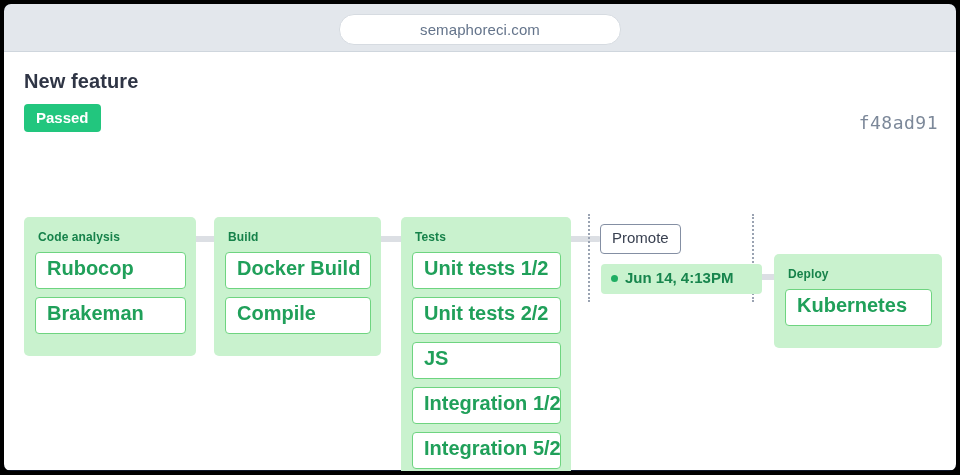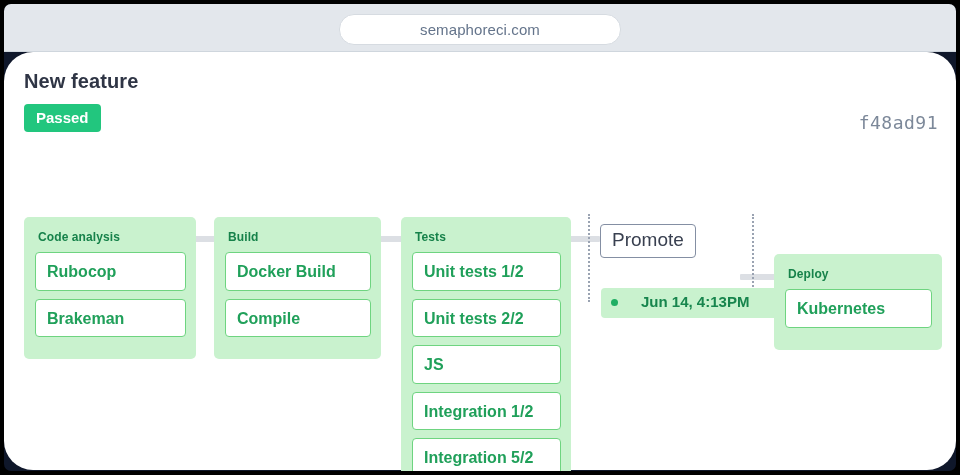--- a/index.html
+++ b/index.html
@@ -53,21 +53,20 @@
     font-size: 15px;
     color: #64748b;
     letter-spacing: 0.1px;
   }
 
   
   .page {
     position: relative;
     height: 418px;
     background: #ffffff;
-    border-radius: 29px;
   }
 
   .page-title {
     position: absolute;
     left: 20px;
     top: 18px;
     font-size: 20px;
     font-weight: bold;
     color: #2f3545;
     letter-spacing: 0.1px;
@@ -118,23 +117,23 @@
     font-weight: bold;
     color: #16824a;
     margin: 3px 0 8px 3px;
     letter-spacing: 0.1px;
   }
   .job {
     background: #ffffff;
     border: 1.5px solid #6ed480;
     border-radius: 4px;
     color: #20a05a;
-    font-size: 16px;
-    font-weight: bold;
-    padding: 10px 11px 9px 11px;
+    font-size: 20px;
+    font-weight: bold;
+    padding: 4px 11px 9px 11px;
     margin-bottom: 8px;
     line-height: 1.1;
     white-space: nowrap;
     box-sizing: border-box;
   }
   .job:last-child { margin-bottom: 12px; }
 
   #block-code-analysis { left: 20px;  top: 55px; width: 172px; }
   #block-build         { left: 210px; top: 55px; width: 167px; }
   #block-tests         { left: 397px; top: 55px; width: 170px; }
@@ -163,41 +162,40 @@
 
   
   .promote-button {
     position: absolute;
     left: 596px;
     top: 62px;
     background: #ffffff;
     border: 1.5px solid #848fa3;
     border-radius: 4px;
     color: #394050;
-    font-size: 19px;
+    font-size: 15px;
     padding: 5px 11px 6px 11px;
     line-height: 1.1;
     white-space: nowrap;
   }
   .promote-time {
     position: absolute;
     left: 597px;
     top: 102px;
     background: #c9f2ce;
     border-radius: 4px;
     color: #17854d;
     font-size: 15px;
     font-weight: bold;
     padding: 6px 29px 7px 10px;
     line-height: 1.1;
     white-space: nowrap;
     display: flex;
     align-items: center;
-    gap: 23px;
-    margin-top: 24px;
+    gap: 7px;
   }
   .time-dot {
     width: 7px;
     height: 7px;
     border-radius: 50%;
     background: #1fae63;
     flex: 0 0 auto;
   }
 </style>
 </head>

